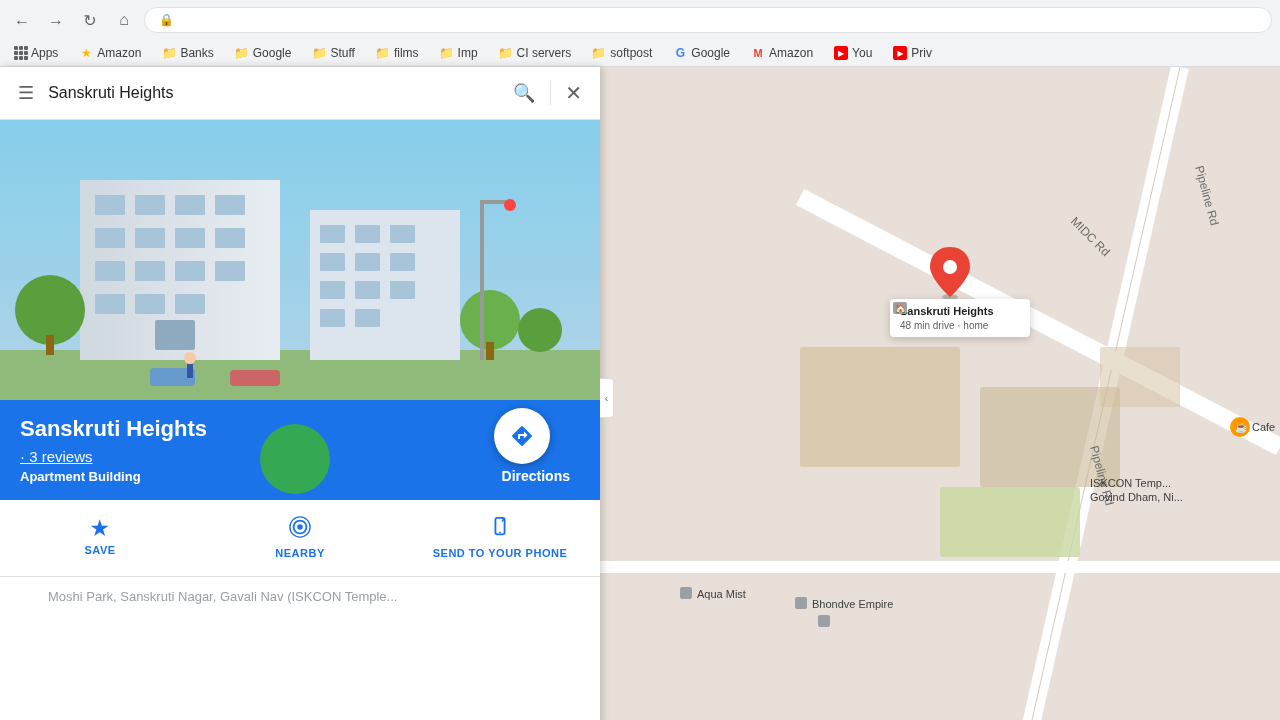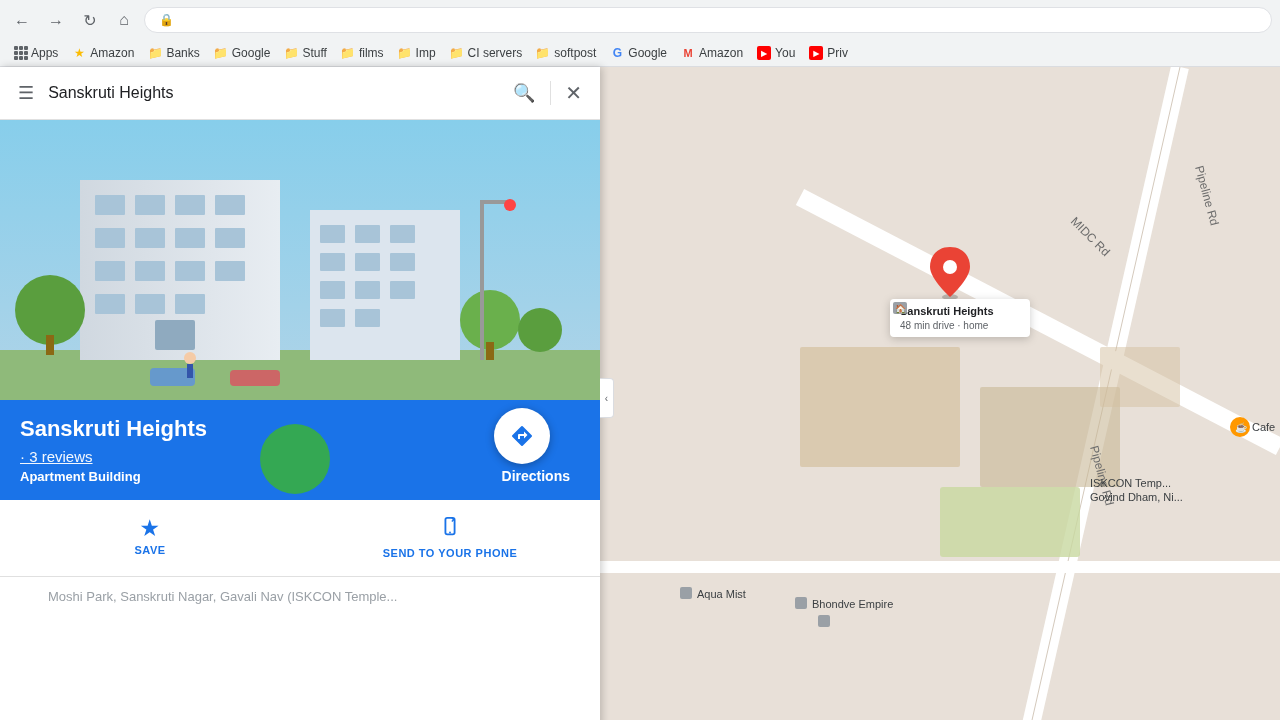--- a/index.html
+++ b/index.html
@@ -32,21 +32,21 @@
       display: flex;
       align-items: center;
       gap: 6px;
     }
     .lock-icon { color: #5f6368; font-size: 12px; }
     .address-text { flex: 1; overflow: hidden; text-overflow: ellipsis; white-space: nowrap; }
     .bookmarks-bar {
       display: flex;
       align-items: center;
       padding: 4px 8px;
-      gap: 2px;
+      gap: 9px;
       background: #f1f3f4;
       border-bottom: 1px solid #dadce0;
       font-size: 12px;
     }
     .bookmark-apps {
       display: flex; align-items: center; gap: 3px;
       padding: 2px 6px;
       border-radius: 3px;
       cursor: pointer;
       color: #3c4043;
@@ -441,20 +441,30 @@
     </div>
 
     <div class="action-buttons">
       <button class="action-btn">
         <span class="action-icon">★</span>
         <span>SAVE</span>
       </button>
       <button class="action-btn">
         <span class="action-icon">
           <svg width="22" height="22" viewBox="0 0 24 24" fill="#1a73e8">
+              <circle cx="12" cy="12" r="3"></circle>
+              <circle cx="12" cy="12" r="7" fill="none" stroke="#1a73e8" stroke-width="2"></circle>
+              <circle cx="12" cy="12" r="11" fill="none" stroke="#1a73e8" stroke-width="1.5"></circle>
+            </svg>
+        </span>
+        <span>NEARBY</span>
+      </button>
+      <button class="action-btn">
+        <span class="action-icon">
+          <svg width="22" height="22" viewBox="0 0 24 24" fill="#1a73e8">
               <rect x="7" y="2" width="10" height="18" rx="2" fill="none" stroke="#1a73e8" stroke-width="2"></rect>
               <line x1="12" y1="18" x2="12" y2="18" stroke="#1a73e8" stroke-width="2" stroke-linecap="round"></line>
               <path d="M14 6l2-2-2-2" stroke="#1a73e8" stroke-width="1.5" fill="none"></path>
             </svg>
         </span>
         <span style="text-align:right;line-height:1.2;">SEND TO YOUR PHONE</span>
       </button>
     </div>
 
     <div class="bottom-content">

